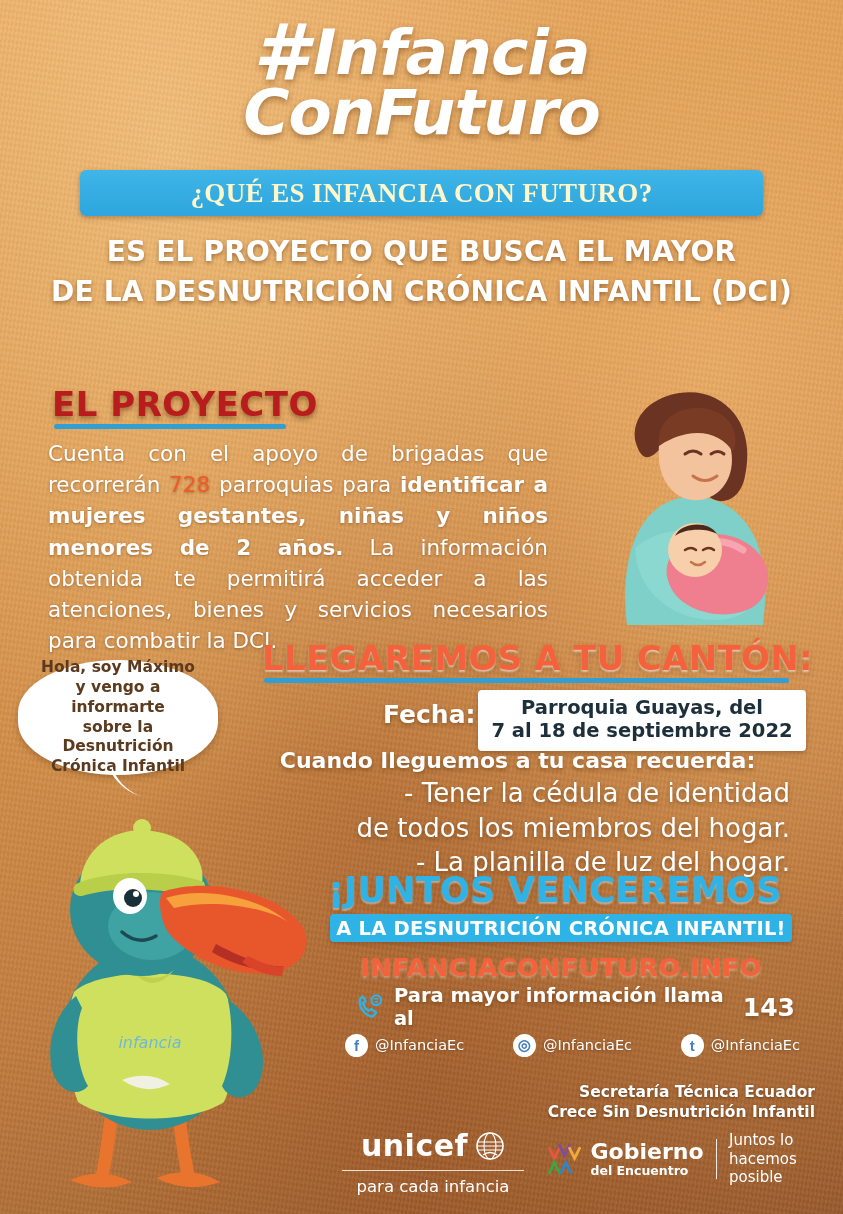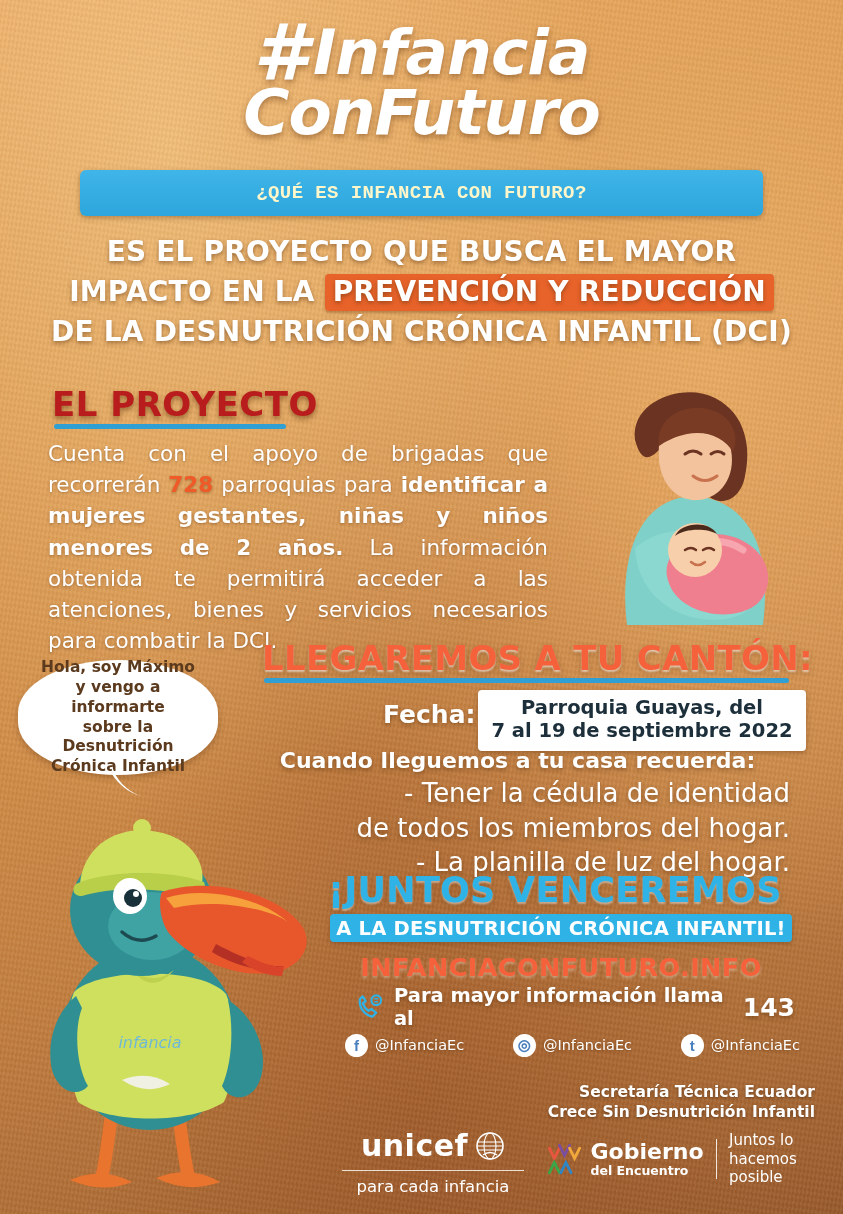--- a/index.html
+++ b/index.html
@@ -35,22 +35,22 @@
   .hashtag .l2{font-size:63px;display:block;margin-top:-6px;}
 
   
   .qbanner{
     position:absolute;left:80px;top:170px;width:683px;height:46px;
     background:linear-gradient(180deg,#3fb5e8 0%,#2da6dd 100%);
     border-radius:6px;box-shadow:0 2px 5px rgba(80,40,10,.35);
     display:flex;align-items:center;justify-content:center;
   }
   .qbanner span{
-    color:#fff6c9;font-weight:bold;font-size:19px;letter-spacing:.4px;
-    font-family:Liberation Mono, monospace;
+    color:#fff6c9;font-weight:bold;font-size:27px;letter-spacing:.4px;
+    font-family:Liberation Serif, serif;
   }
 
   
   .intro{
     position:absolute;left:40px;right:40px;top:232px;text-align:center;
     color:#fff;font-weight:bold;font-size:28px;line-height:1.42;
     font-family:"DejaVu Sans", sans-serif;
     text-shadow:0 2px 4px rgba(90,45,10,.5);
     letter-spacing:.2px;
   }
@@ -70,21 +70,21 @@
     position:absolute;left:54px;top:424px;width:232px;height:5px;
     background:#2f9fd4;border-radius:3px;
   }
   .proj-text{
     position:absolute;left:48px;top:438px;width:500px;
     color:#fff;font-size:21.5px;line-height:1.45;text-align:justify;
     font-family:"DejaVu Sans", sans-serif;
     text-shadow:0 1px 3px rgba(90,45,10,.45);
   }
   .proj-text b{font-weight:bold;}
-  .num728{color:#f05a28;font-weight:bold;}
+  .num728{color:#f05a28;font-weight:normal;}
 
   
   .mother{position:absolute;left:575px;top:380px;width:235px;height:245px;}
 
   
   .lleg{
     position:absolute;left:262px;top:638px;
     color:#f4613a;font-weight:bold;font-size:34px;
     font-family:"DejaVu Sans", sans-serif;letter-spacing:.3px;
     text-shadow:0 2px 2px rgba(255,255,255,.55), 0 3px 6px rgba(90,45,10,.35);
@@ -220,23 +220,20 @@
     </span>
     <span class="l2">ConFuturo</span>
   </div>
 
   <div class="qbanner">
     <span>¿QUÉ ES INFANCIA CON FUTURO?</span>
   </div>
 
   <div class="intro">
     <div>ES EL  PROYECTO QUE BUSCA EL MAYOR</div>
-    <div>
-      <span>IMPACTO EN LA </span><span class="hl-orange">PREVENCIÓN Y REDUCCIÓN</span>
-    </div>
     <div>DE LA DESNUTRICIÓN CRÓNICA INFANTIL (DCI)</div>
   </div>
 
   <div class="proj-title">EL PROYECTO</div>
   <div class="proj-underline"></div>
   <div class="proj-text">
     <span>Cuenta con el apoyo de brigadas que recorrerán </span><span class="num728">728</span><span> parroquias para </span><b>identificar a mujeres gestantes, niñas y niños menores de 2 años.</b><span> La información obtenida te permitirá acceder a las atenciones, bienes y servicios necesarios para combatir la DCI.</span>
   </div>
 
   <svg class="mother" viewBox="0 0 235 245">
@@ -265,21 +262,21 @@
     <path d="M128 170 q6 -4 11 0" stroke="#6b3321" stroke-width="2.5" fill="none" stroke-linecap="round"></path>
     <path d="M116 182 q7 6 14 0" stroke="#c9724e" stroke-width="2.5" fill="none" stroke-linecap="round"></path>
   </svg>
 
   <div class="lleg">LLEGAREMOS A TU CANTÓN:</div>
   <div class="lleg-underline"></div>
 
   <div class="fecha-label">Fecha:</div>
   <div class="fecha-box">
     <div>Parroquia Guayas, del</div>
-    <div>7 al 19 de septiembre 2022</div>
+    <div>7 al 18 de septiembre 2022</div>
   </div>
 
   <div class="recuerda">Cuando lleguemos a tu casa recuerda:</div>
   <div class="bullets">
     <div>- Tener la cédula de identidad</div>
     <div>de todos los miembros del hogar.</div>
     <div>- La planilla de luz del hogar.</div>
   </div>
 
   <div class="juntos">¡JUNTOS VENCEREMOS</div>

